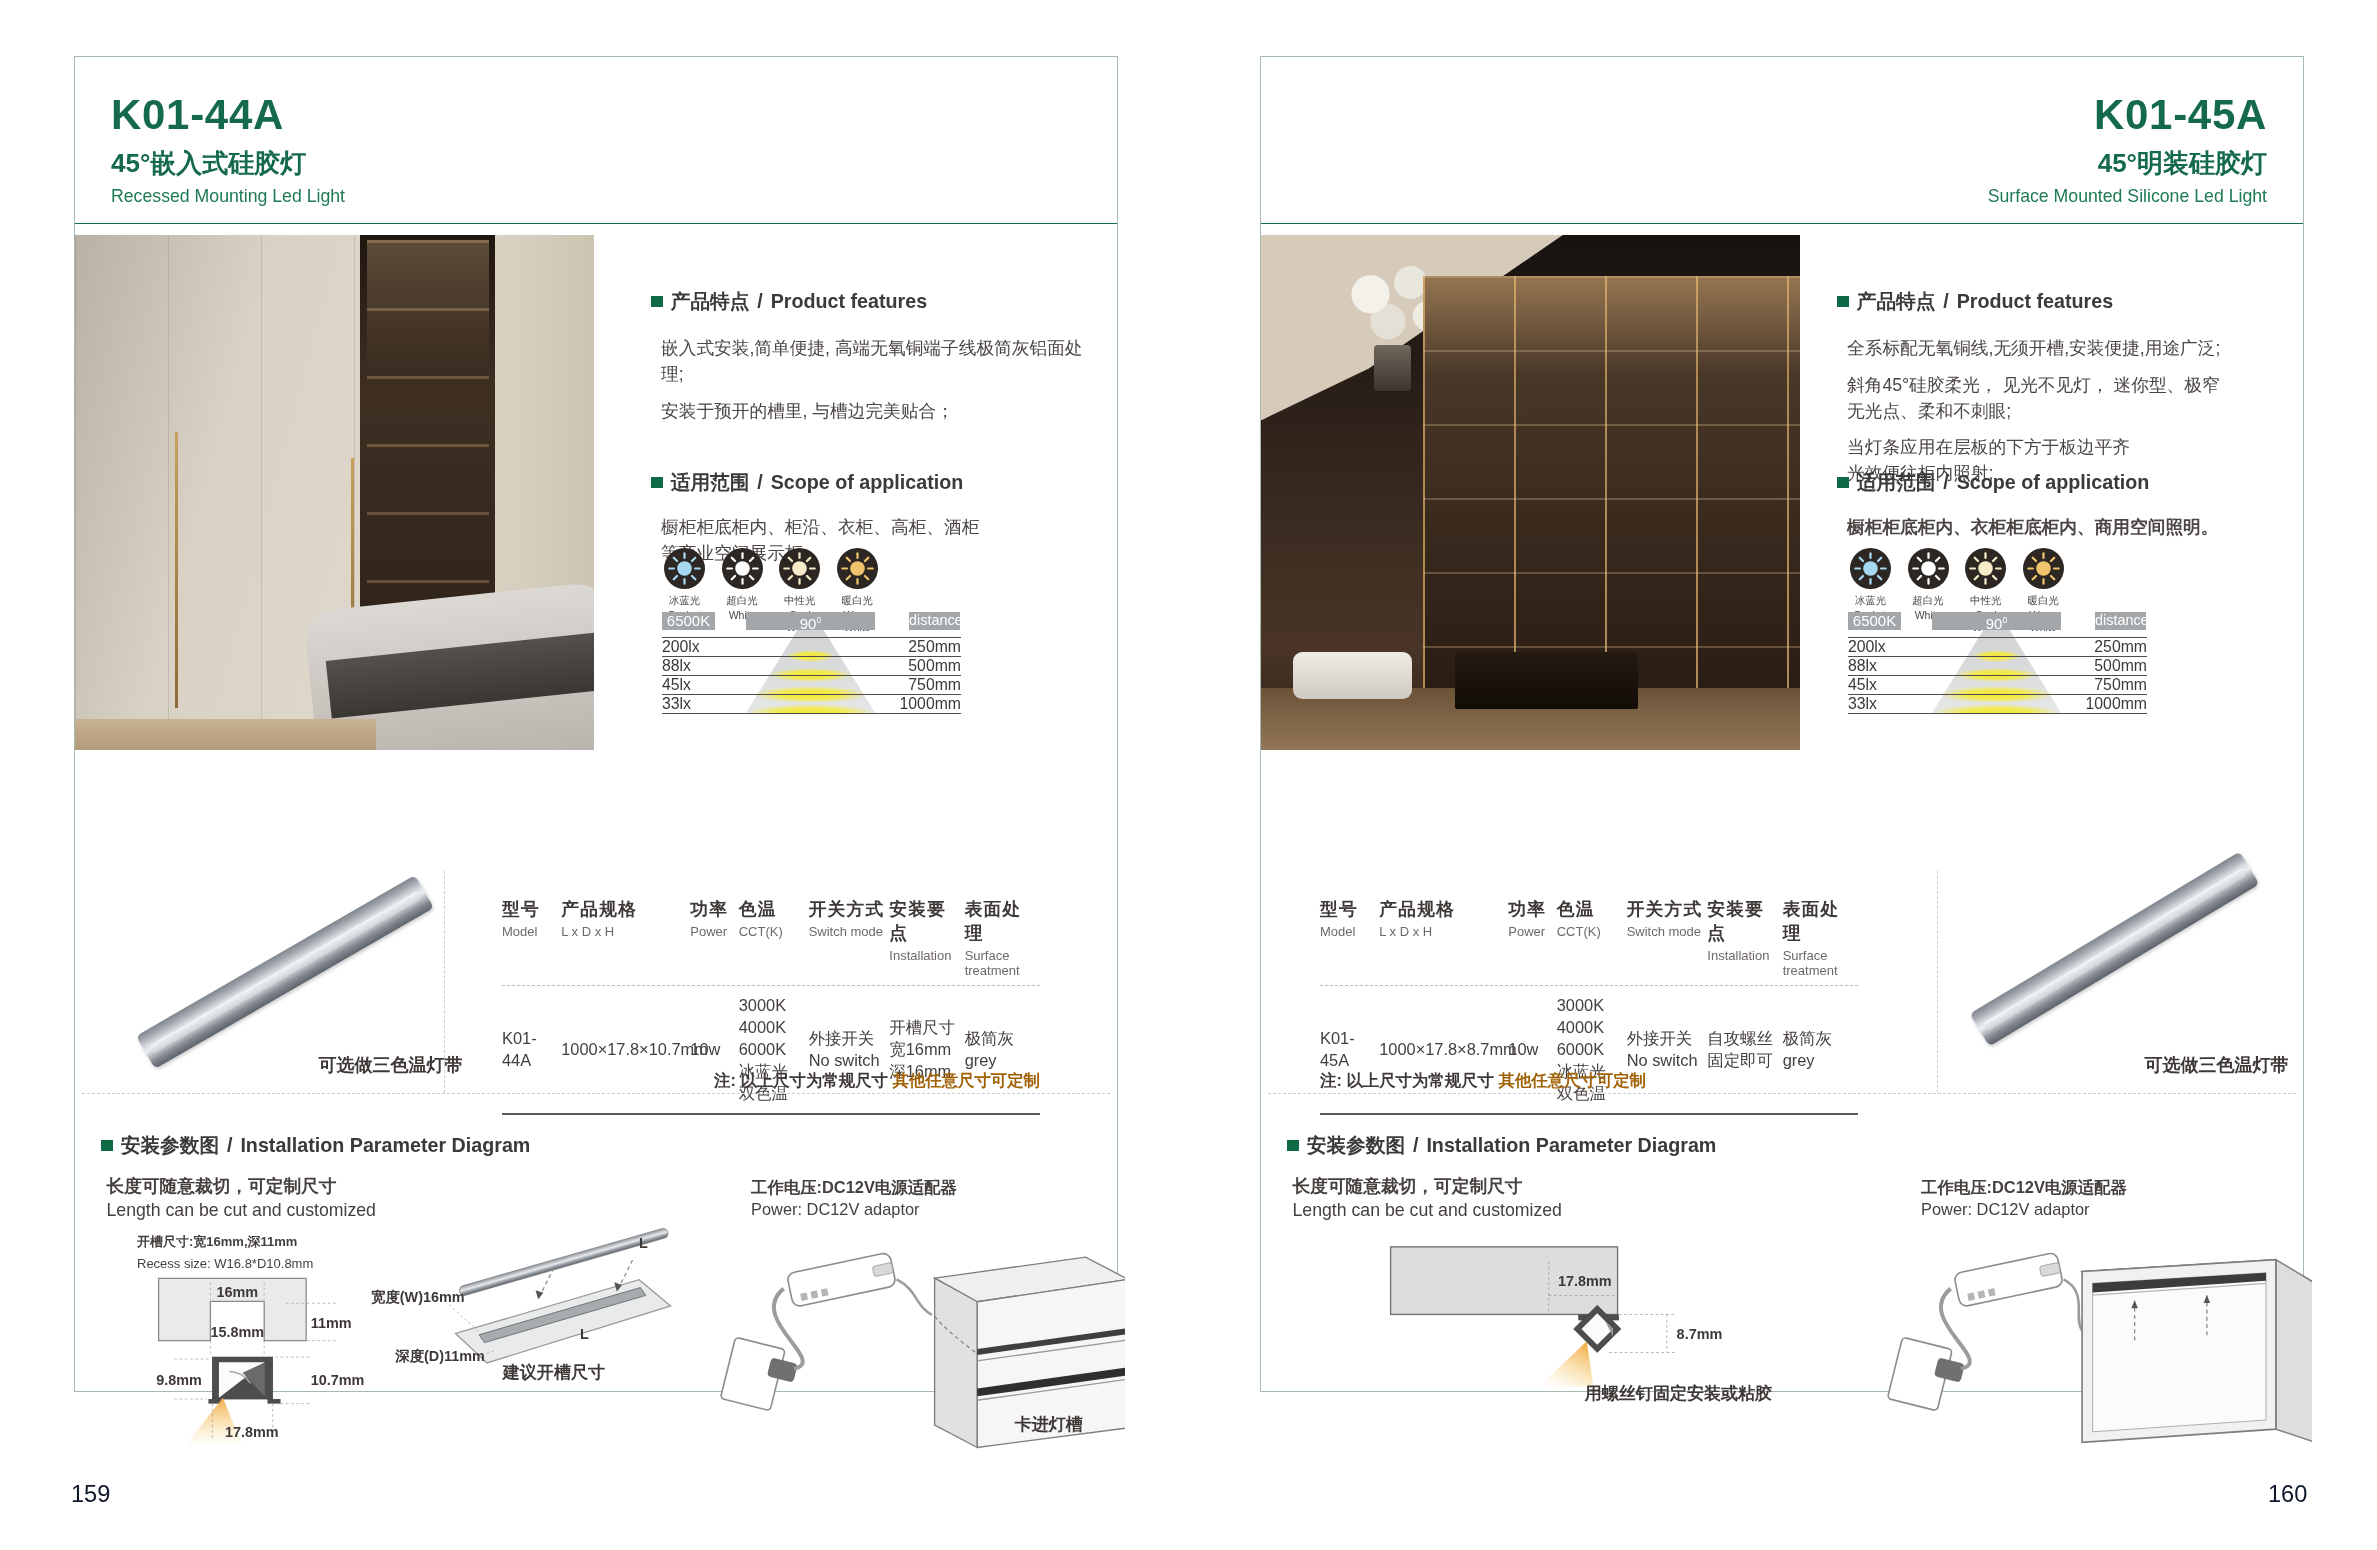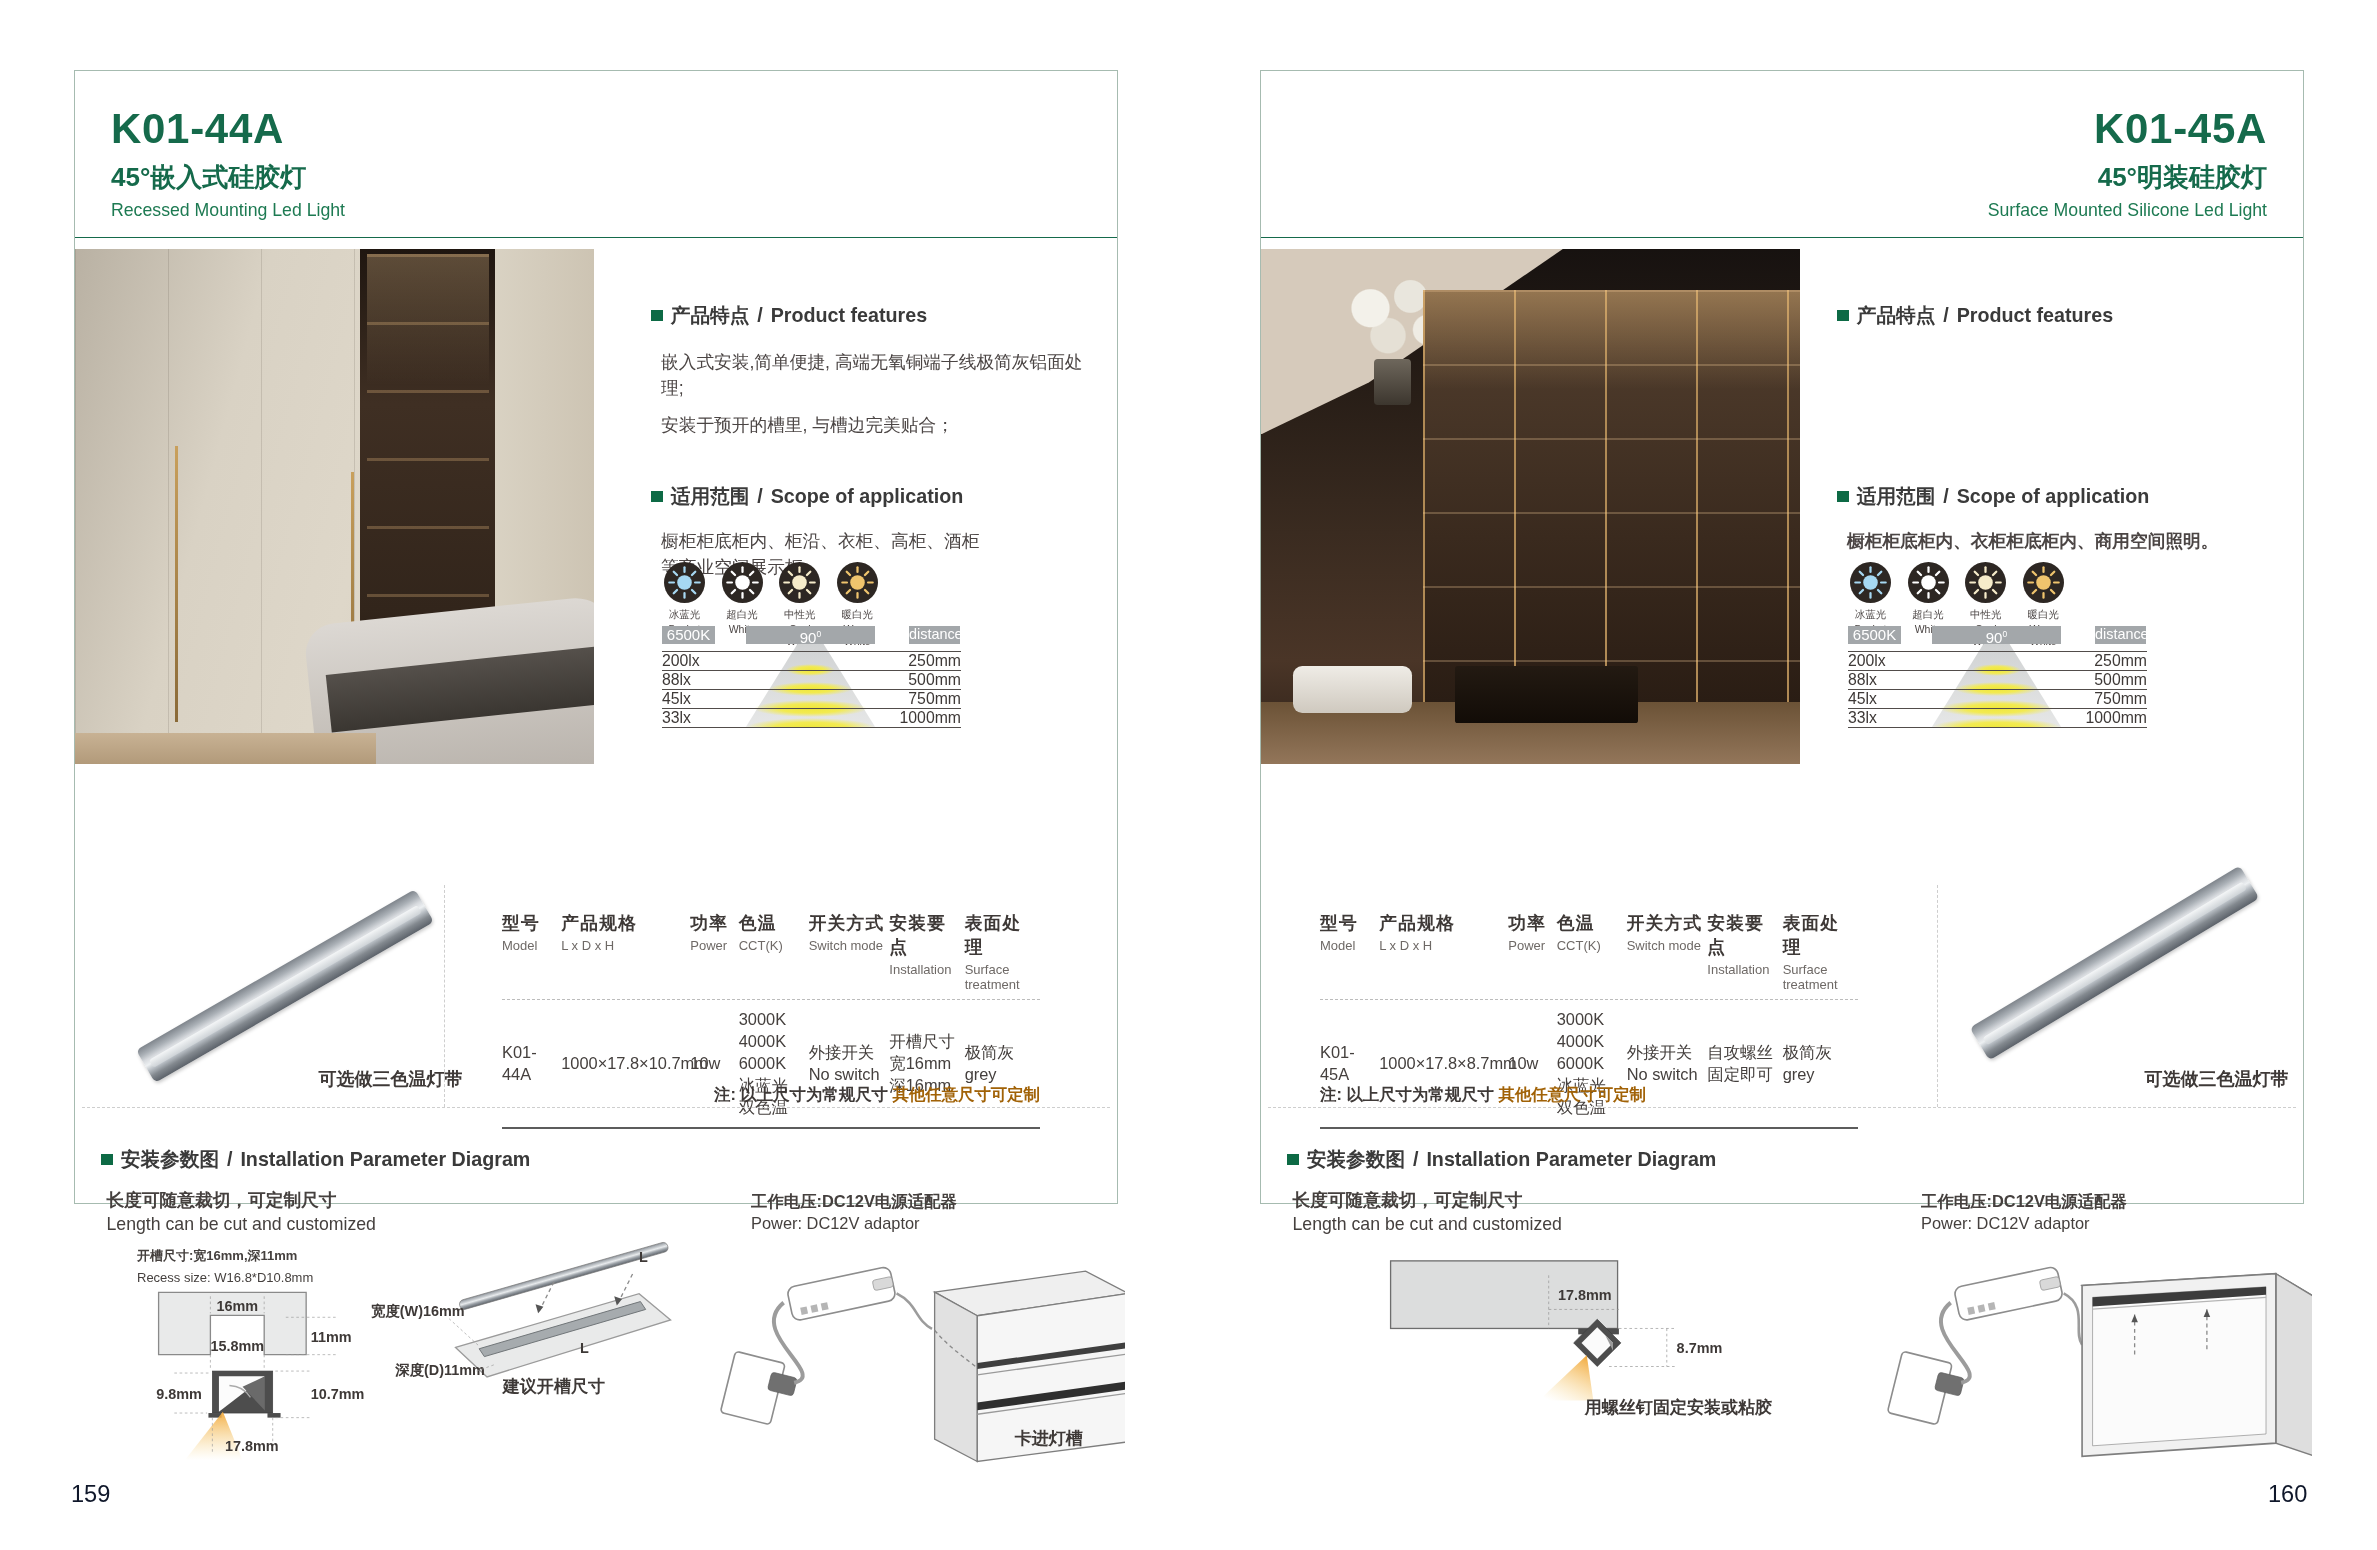--- a/index.html
+++ b/index.html
@@ -1,20 +1,20 @@
 <!DOCTYPE html>
 <html style="font-size:10.5px"><head>
 <meta charset="utf-8">
 <style>
   * { box-sizing: border-box; margin: 0; padding: 0; }
   html,body { background:#ffffff; }
   body { font-family:"Liberation Sans", sans-serif; }
   #canvas { position:relative; width:2377px; height:1550px; background:#fff; overflow:hidden; }
 
-  .page { position:absolute; top:70px; width:1044px; height:1134px; border:1.3px solid #a6bbb0; background:#fff; }
+  .page { position:absolute; top:56px; width:1044px; height:1336px; border:1.3px solid #a6bbb0; background:#fff; }
   #page-left { left:74px; }
   #page-right { left:1260px; }
 
   
   .hdr { position:absolute; top:34px; left:36px; }
   .hdr.right { left:auto; right:36px; text-align:right; }
   .model { font-size:42px; font-weight:bold; color:#156a4b; letter-spacing:0.7px; }
   .sub-cn { font-size:26px; font-weight:bold; color:#156a4b; margin-top:6.6px; }
   .sub-en { font-size:17.7px; color:#1d7a52; margin-top:5.3px; }
   .hdr-rule { position:absolute; top:166px; left:0; width:100%; border-top:1.3px solid #156a4b; }
@@ -451,20 +451,27 @@
       <div class="ph" style="left:36%;bottom:8%;width:34%;height:11%;background:linear-gradient(180deg,#231a12,#120c07);border-radius:2.6px;"></div>
       <div class="ph" style="left:6%;bottom:10%;width:22%;height:9%;background:linear-gradient(180deg,#efece6,#cfc9bf);border-radius:9.2px;"></div>
     </div>
 
     <div class="sec-title" style="left:576px;top:231px;">
       <span class="sq"></span>
       <span class="sec-cn">产品特点</span>
       <span class="sec-sep"> / </span>
       <span class="sec-en">Product features</span>
     </div>
+    <div class="body-text" style="left:586px;top:278px;width:433px;">
+      <p>全系标配无氧铜线,无须开槽,安装便捷,用途广泛;</p>
+      <p class="tight">斜角45°硅胶柔光， 见光不见灯， 迷你型、极窄</p>
+      <p>无光点、柔和不刺眼;</p>
+      <p class="tight">当灯条应用在层板的下方于板边平齐</p>
+      <p>光效便往柜内照射;</p>
+    </div>
 
     <div class="sec-title" style="left:576px;top:412px;">
       <span class="sq"></span>
       <span class="sec-cn">适用范围</span>
       <span class="sec-sep"> / </span>
       <span class="sec-en">Scope of application</span>
     </div>
     <div class="body-text" style="left:586px;top:457px;width:433px;font-weight:bold;">
       <p class="tight">橱柜柜底柜内、衣柜柜底柜内、商用空间照明。</p>
     </div>

